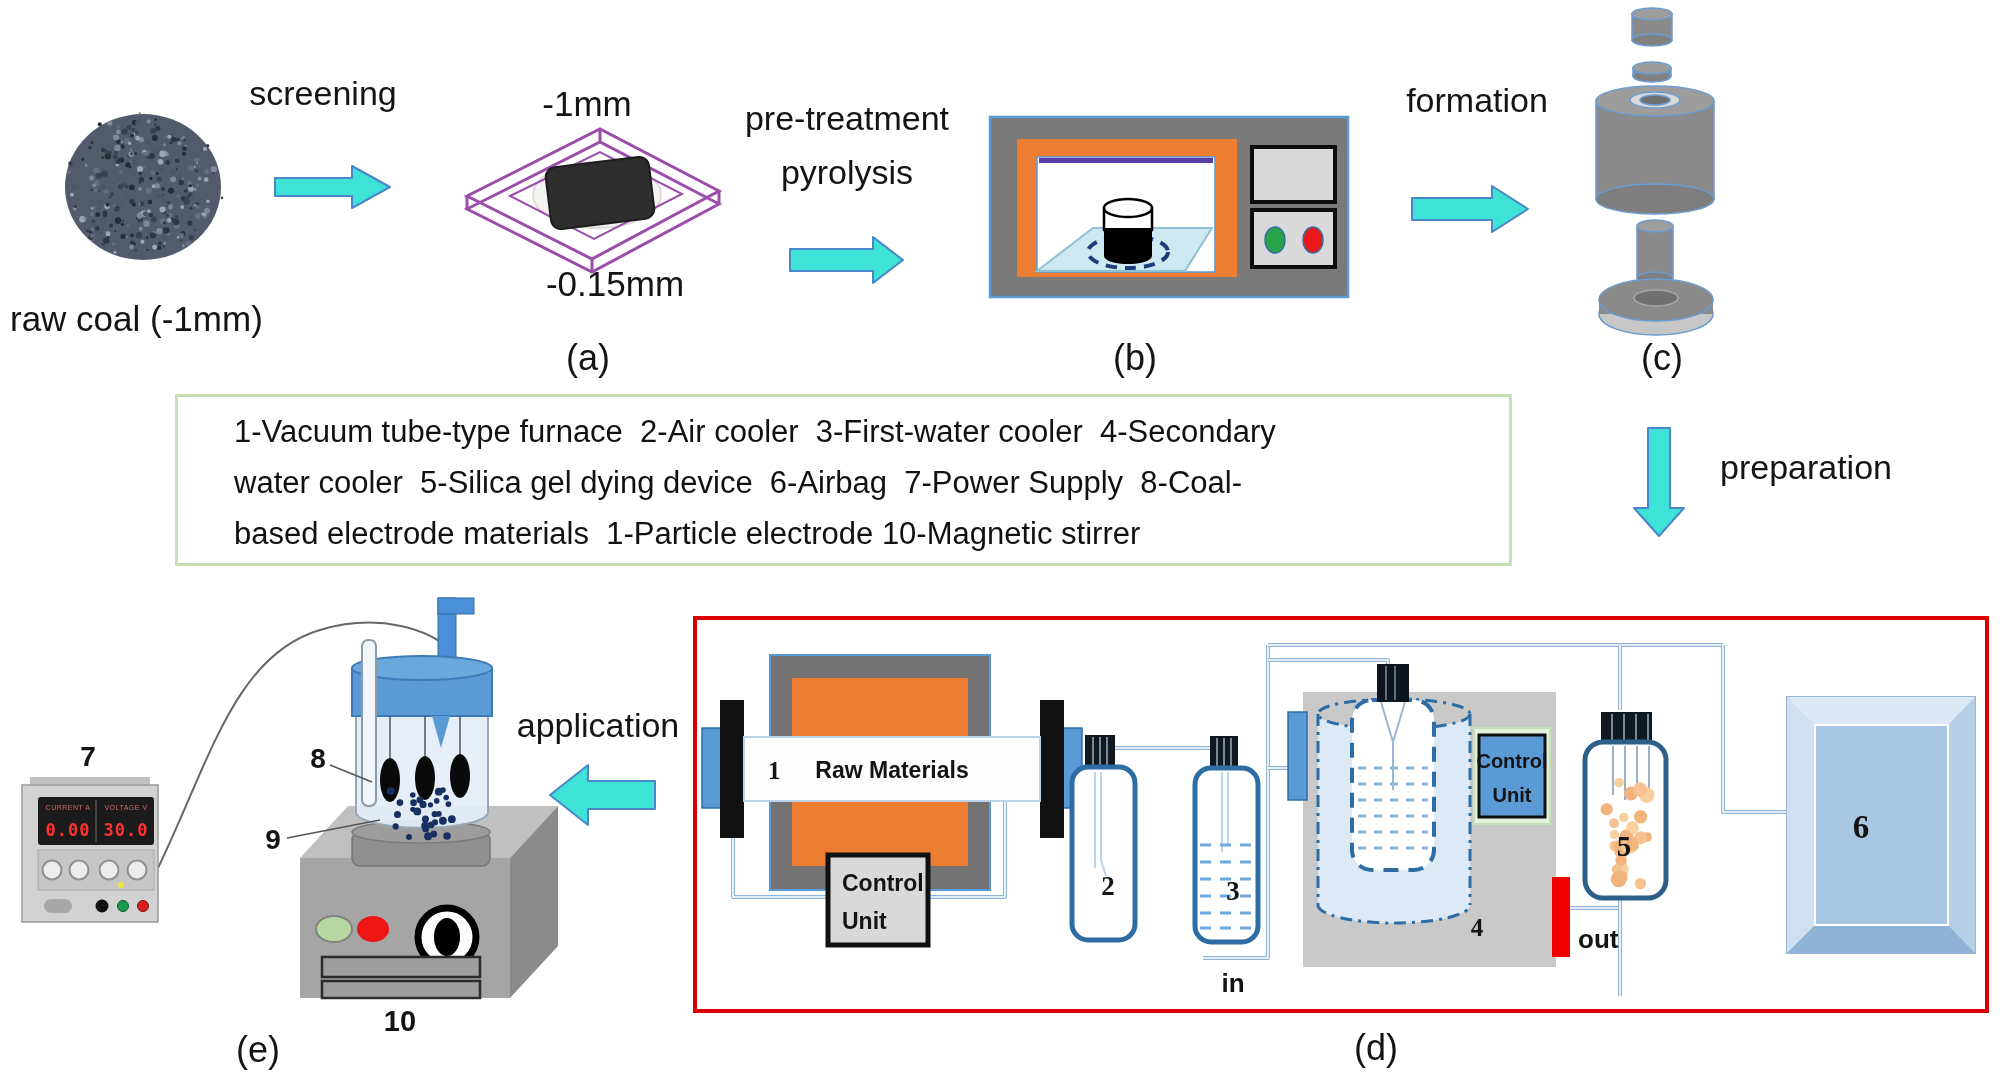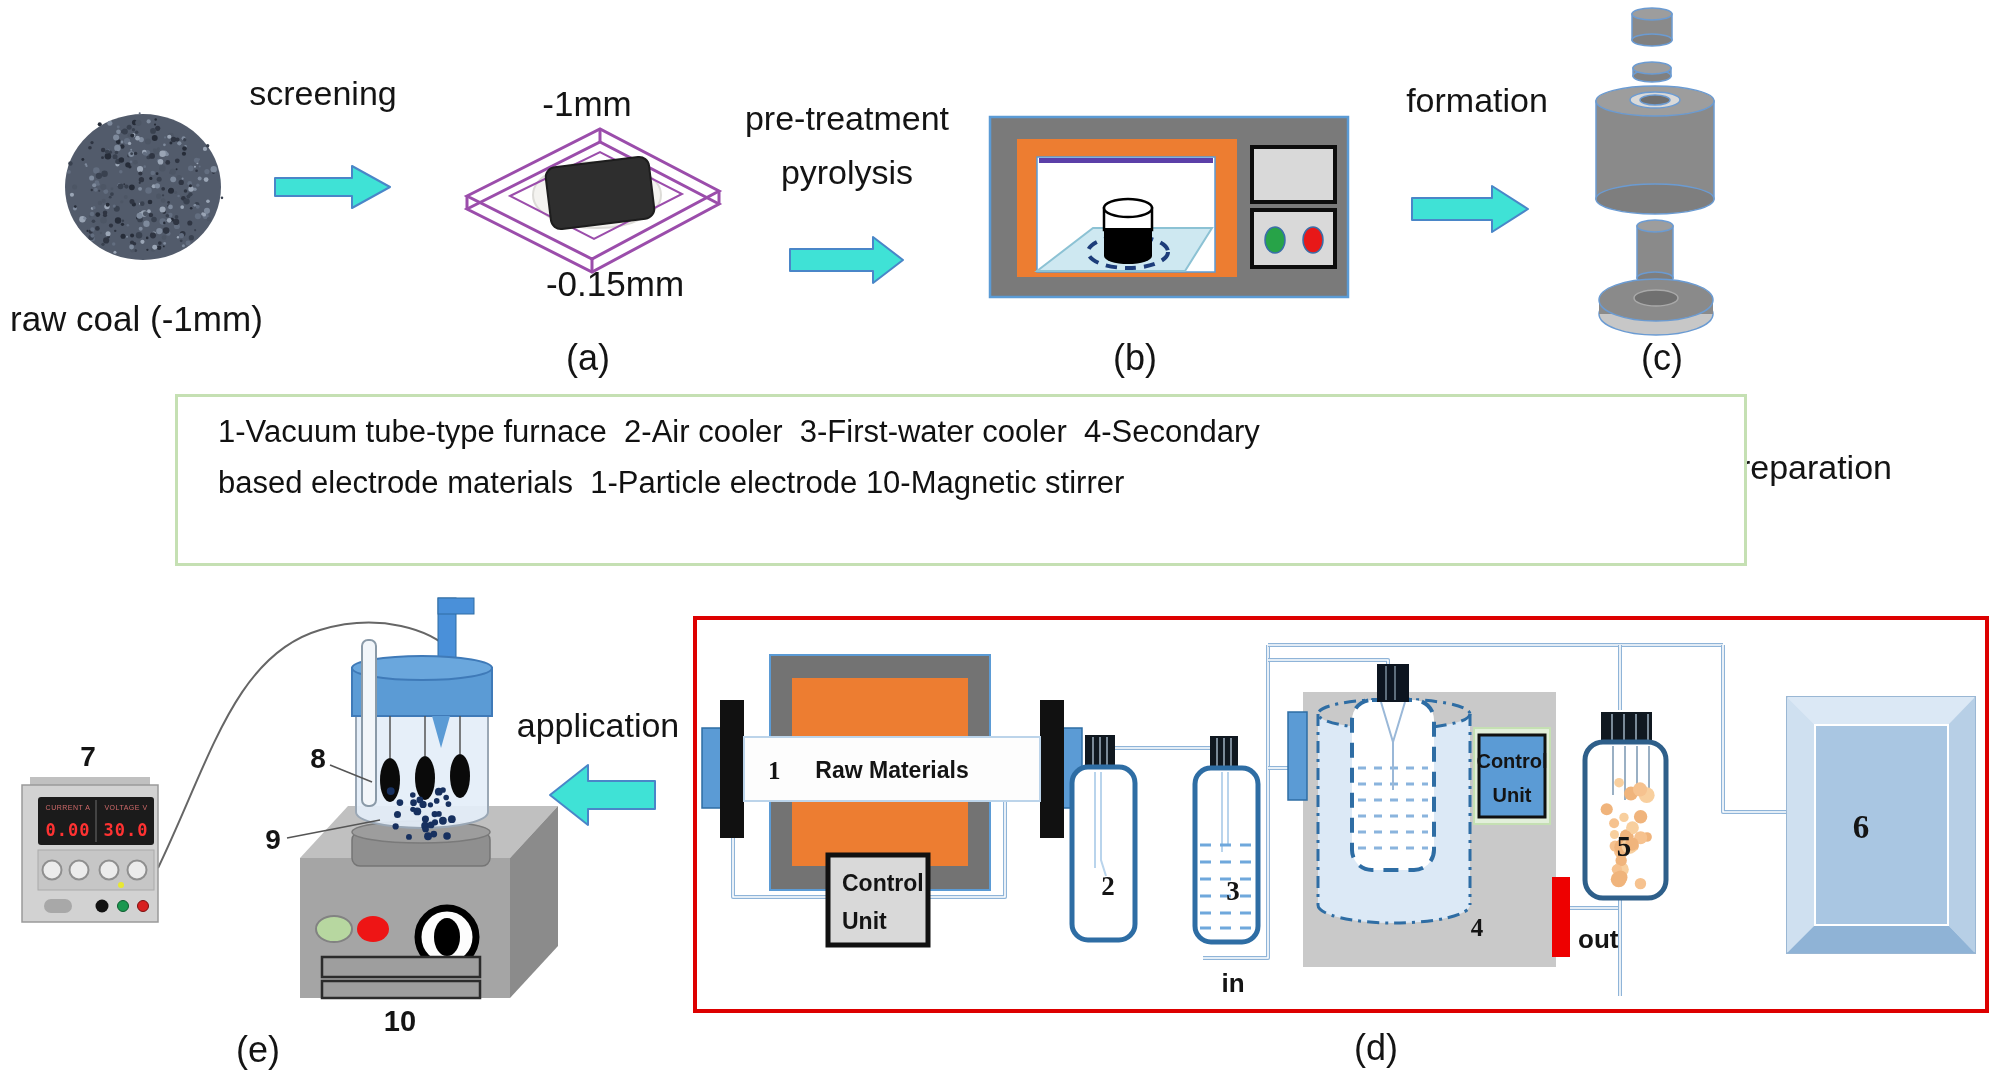--- a/index.html
+++ b/index.html
@@ -8,23 +8,23 @@
   #scene{position:absolute;left:0;top:0;}
   svg text{font-family:"Liberation Sans",sans-serif;fill:#141414;}
   .flowlabel{font-size:34px;}
   .biglabel{font-size:35px;}
   .stagelabel{font-size:36px;}
   .serifnum{font-family:"Liberation Serif",serif;font-weight:bold;}
   .boldsans{font-weight:bold;}
   .pipe{stroke:#8fb4d8;stroke-width:4;fill:none;stroke-linejoin:round;}
   .pipe-core{stroke:#ffffff;stroke-width:1.6;fill:none;stroke-linejoin:round;}
   .arrow{fill:#3fe2d6;stroke:#4a86c8;stroke-width:2;stroke-linejoin:round;}
-  #legend-box{position:absolute;left:175px;top:394px;width:1572px;height:172px;
+  #legend-box{position:absolute;left:175px;top:394px;width:1337px;height:172px;
       border:3px solid #c5e0b3;box-sizing:border-box;background:#fff;
-      font-size:31px;color:#111;padding:9px 0 0 40px;}
+      font-size:31px;color:#111;padding:9px 0 0 56px;}
   .legend-line{white-space:pre;line-height:51px;display:block;}
   .psu-digits{font-family:"DejaVu Sans Mono",monospace;font-weight:bold;fill:#ff3232;font-size:17px;letter-spacing:1px;}
   .psu-mini{font-size:7px;fill:#cf6a6a;letter-spacing:.5px;}
 </style>
 </head>
 <body>
 
 <div id="canvas">
 
 <svg id="scene" width="2000" height="1077" viewBox="0 0 2000 1077">
@@ -664,16 +664,17 @@
   <line x1="287" y1="838" x2="380" y2="820" stroke="#555" stroke-width="1.5"></line>
   <text x="318" y="768" class="boldsans" font-size="28" text-anchor="middle">8</text>
   <text x="273" y="849" class="boldsans" font-size="28" text-anchor="middle">9</text>
   <text x="400" y="1031" class="boldsans" font-size="29" text-anchor="middle">10</text>
   <text x="258" y="1062" class="stagelabel" text-anchor="middle">(e)</text>
 
 </svg>
 
 <div id="legend-box">
   <span class="legend-line">1-Vacuum tube-type furnace  2-Air cooler  3-First-water cooler  4-Secondary</span>
+  <span class="legend-line">water cooler  5-Silica gel dying device  6-Airbag  7-Power Supply  8-Coal-</span>
   <span class="legend-line">based electrode materials  1-Particle electrode 10-Magnetic stirrer</span>
 </div>
 
 </div>
 
 </body></html>

